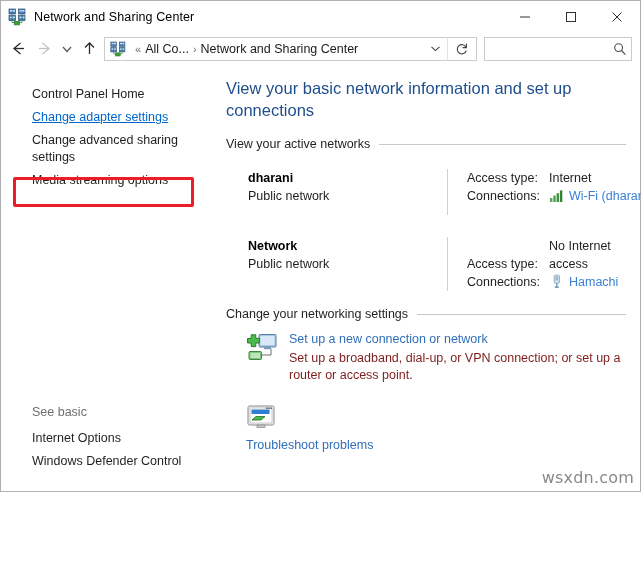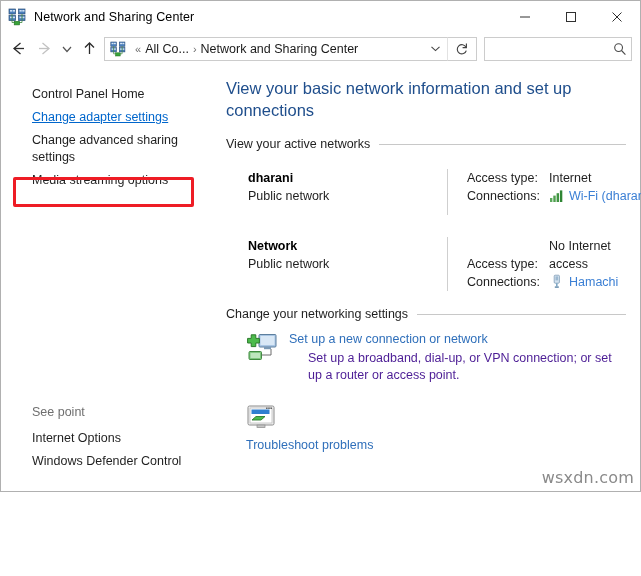--- a/index.html
+++ b/index.html
@@ -332,24 +332,23 @@
   .task-title {
     color: #2f6fba;
     font-size: 12.5px;
     line-height: 17px;
     text-decoration: none;
     cursor: pointer;
     display: inline-block;
     margin-bottom: 2px;
   }
   .task-desc {
-    color: #4c1d95;
+    color: #7f1d1d;
     font-size: 12.5px;
     line-height: 17px;
-    margin-left: 19px;
   }
 
   
   .ncicon { position: absolute; inset: 0; }
 
   
   .watermark {
     position: absolute;
     right: 6px;
     bottom: 4px;
@@ -482,21 +481,21 @@
 
     <div class="sidebar">
       <a class="side-link" href="#">Control Panel Home</a>
       <a class="side-link link-blue" href="#">Change adapter settings</a>
       <a class="side-link wrap" href="#">Change advanced sharing settings</a>
       <a class="side-link" href="#">Media streaming options</a>
 
       <div class="red-box"></div>
 
       <div class="see-also">
-        <div class="see-also-title">See point</div>
+        <div class="see-also-title">See basic</div>
         <a class="side-link" href="#">Internet Options</a>
         <a class="side-link" href="#">Windows Defender Control</a>
       </div>
     </div>
 
     <div class="main">
 
       <h1 class="page-title">View your basic network information and set up connections</h1>
 
       <div class="section-head">

